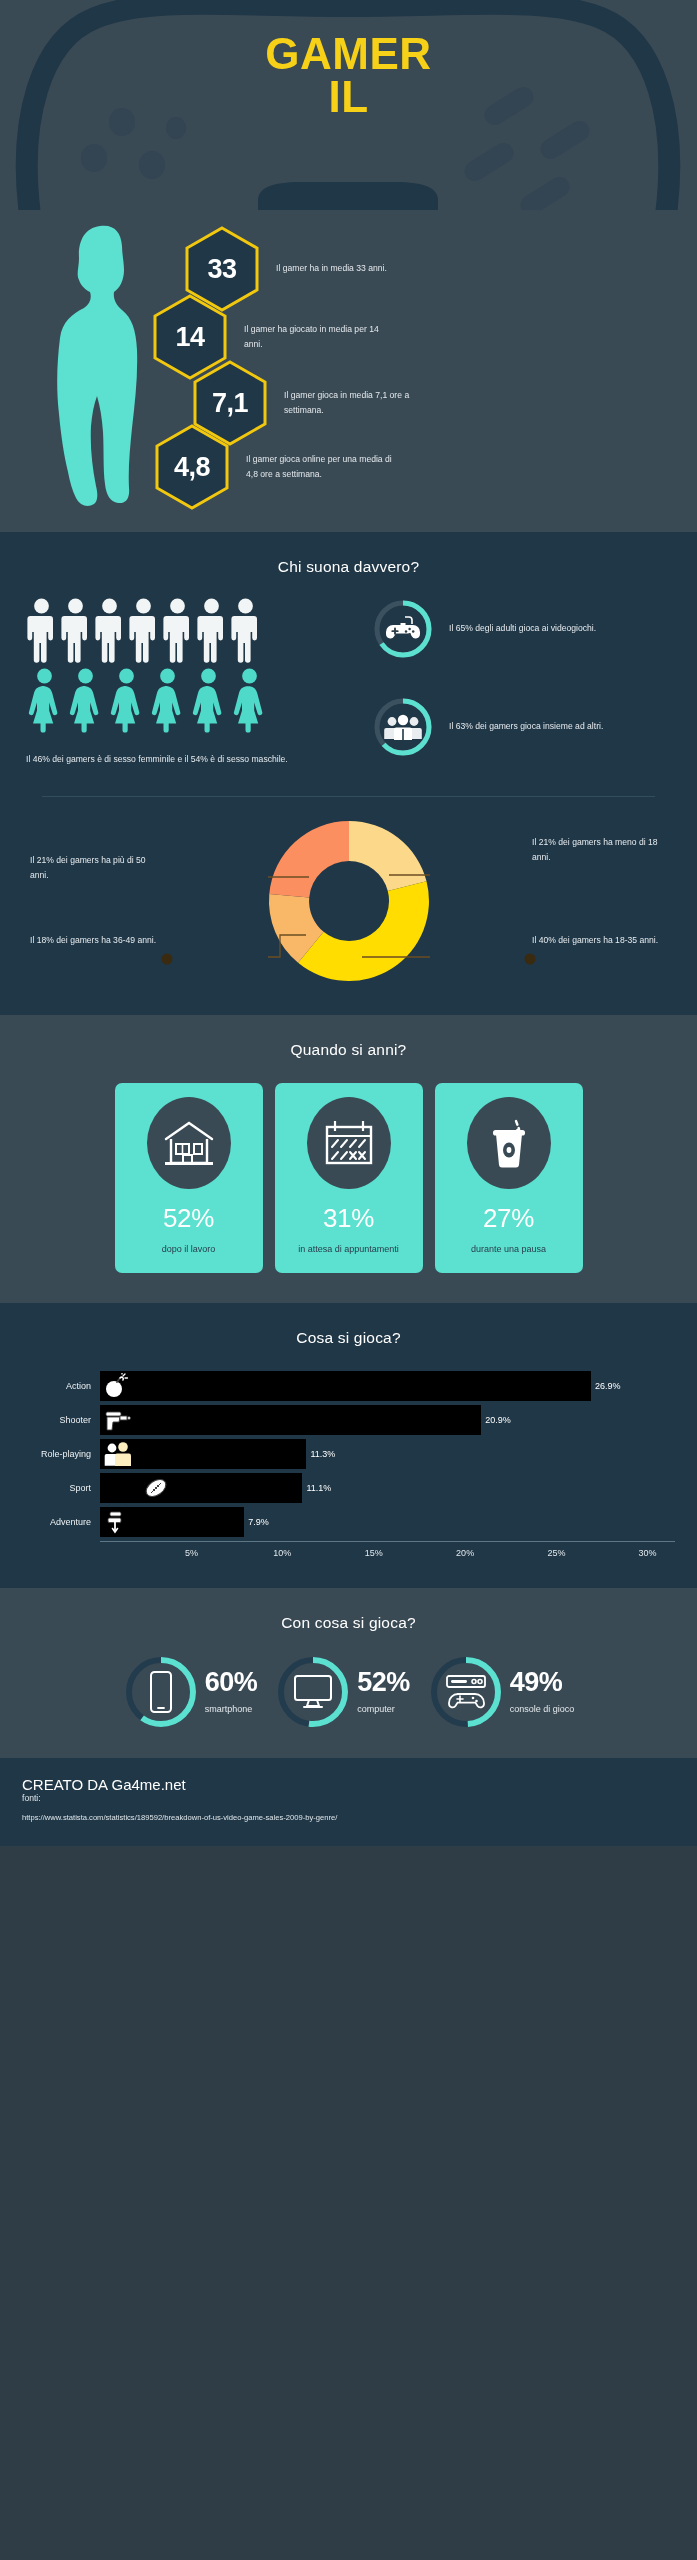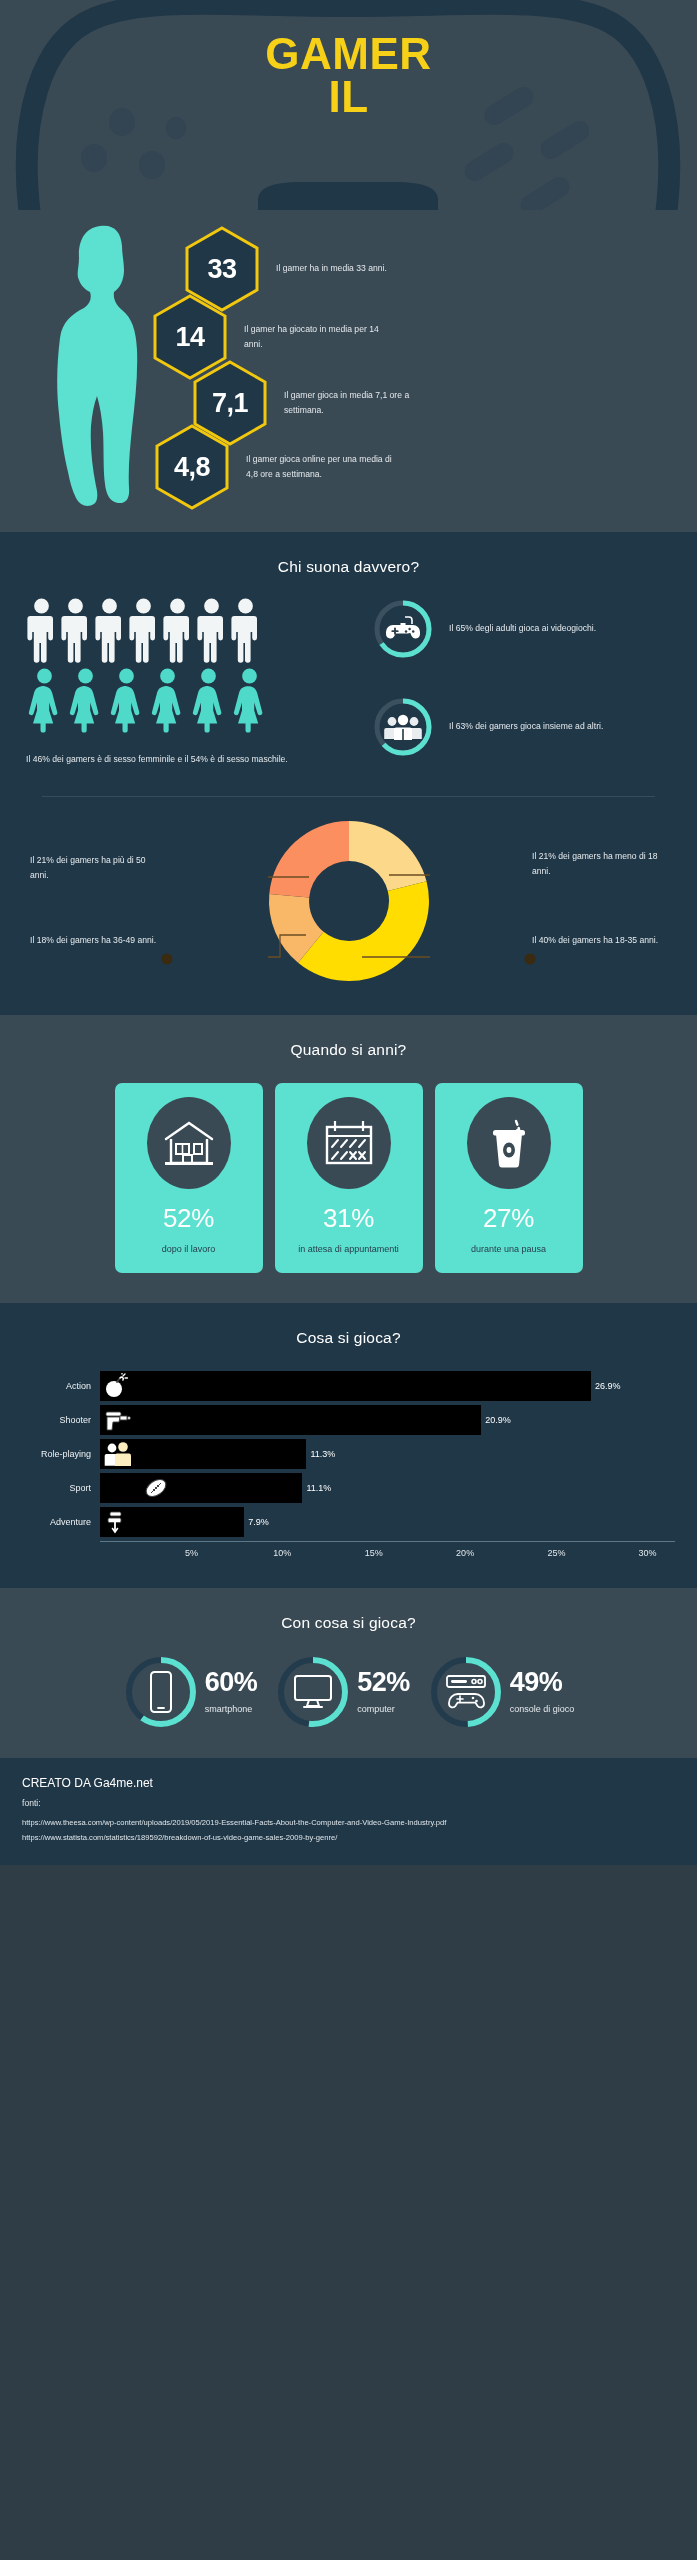--- a/index.html
+++ b/index.html
@@ -165,21 +165,21 @@
   .dev-grid { display: flex; justify-content: center; gap: 18px; padding: 22px 14px 0 14px; }
   .dev { display: flex; align-items: center; }
   .dev-ring { position: relative; width: 76px; height: 76px; flex: 0 0 76px; }
   .dev-ring .glyph { position: absolute; inset: 0; display: flex; align-items: center; justify-content: center; }
   .dev-txt { margin-left: 6px; }
   .dev-pct { font-size: 27px; font-weight: bold; color: #ffffff; line-height: 1; letter-spacing: -0.5px; }
   .dev-cap { margin-top: 8px; font-size: 9px; color: #e3e9ec; }
 
   
   .footer { background: #203747; padding: 18px 22px 20px 22px; }
-  .f-title { font-size: 12px; color: #ffffff; margin-bottom: 8px; }
+  .f-title { font-size: 15px; color: #ffffff; }
   .f-sub { font-size: 8.6px; color: #dfe6ea; margin-bottom: 8px; }
   .f-link { font-size: 7.6px; color: #dfe6ea; line-height: 1.95; word-break: break-all; }
 </style>
 </head>
 <body>
 
 <div class="page">
 
   <div class="hero">
     <svg class="hero-pad" width="697" height="210" viewBox="0 0 697 210">
@@ -381,21 +381,21 @@
         <line x1="55" y1="60" x2="14" y2="60" stroke="#6b4d22" stroke-width="1.3"></line>
         <polyline points="52,118 26,118 26,140 14,140" fill="none" stroke="#6b4d22" stroke-width="1.3"></polyline>
       </svg>
       <svg style="position:absolute;left:0;top:0;" width="697" height="168">
         <circle cx="167" cy="144" r="5.5" fill="#3a2a10"></circle>
         <circle cx="167" cy="224" r="5.5" fill="#3a2a10"></circle>
         <circle cx="530" cy="144" r="5.5" fill="#3a2a10"></circle>
         <circle cx="530" cy="224" r="5.5" fill="#3a2a10"></circle>
       </svg>
       <div class="age-label l" style="top:38px;">Il 21% dei gamers ha più di 50 anni.</div>
-      <div class="age-label r" style="top:34px;margin-left:8px;">Il 21% dei gamers ha meno di 18 anni.</div>
+      <div class="age-label r" style="top:20px;margin-left:8px;">Il 21% dei gamers ha meno di 18 anni.</div>
       <div class="age-label l" style="top:118px;">Il 18% dei gamers ha 36-49 anni.</div>
       <div class="age-label r" style="top:118px;">Il 40% dei gamers ha 18-35 anni.</div>
     </div>
   </div>
 
   <div class="sec-when">
     <div class="sec-title">Quando si anni?</div>
     <div class="cards">
       <div class="card">
         <div class="card-ico">
@@ -617,17 +617,16 @@
           <div class="dev-pct">49%</div>
           <div class="dev-cap">console di gioco</div>
         </div>
       </div>
     </div>
   </div>
 
   <div class="footer">
     <div class="f-title">CREATO DA Ga4me.net</div>
     <div class="f-sub">fonti:</div>
-    <div class="f-link">https://www.theesa.com/wp-content/uploads/2019/05/2019-Essential-Facts-About-the-Computer-and-Video-Game-Industry.pdf</div>
     <div class="f-link">https://www.statista.com/statistics/189592/breakdown-of-us-video-game-sales-2009-by-genre/</div>
   </div>
 
 </div>
 
 </body></html>

